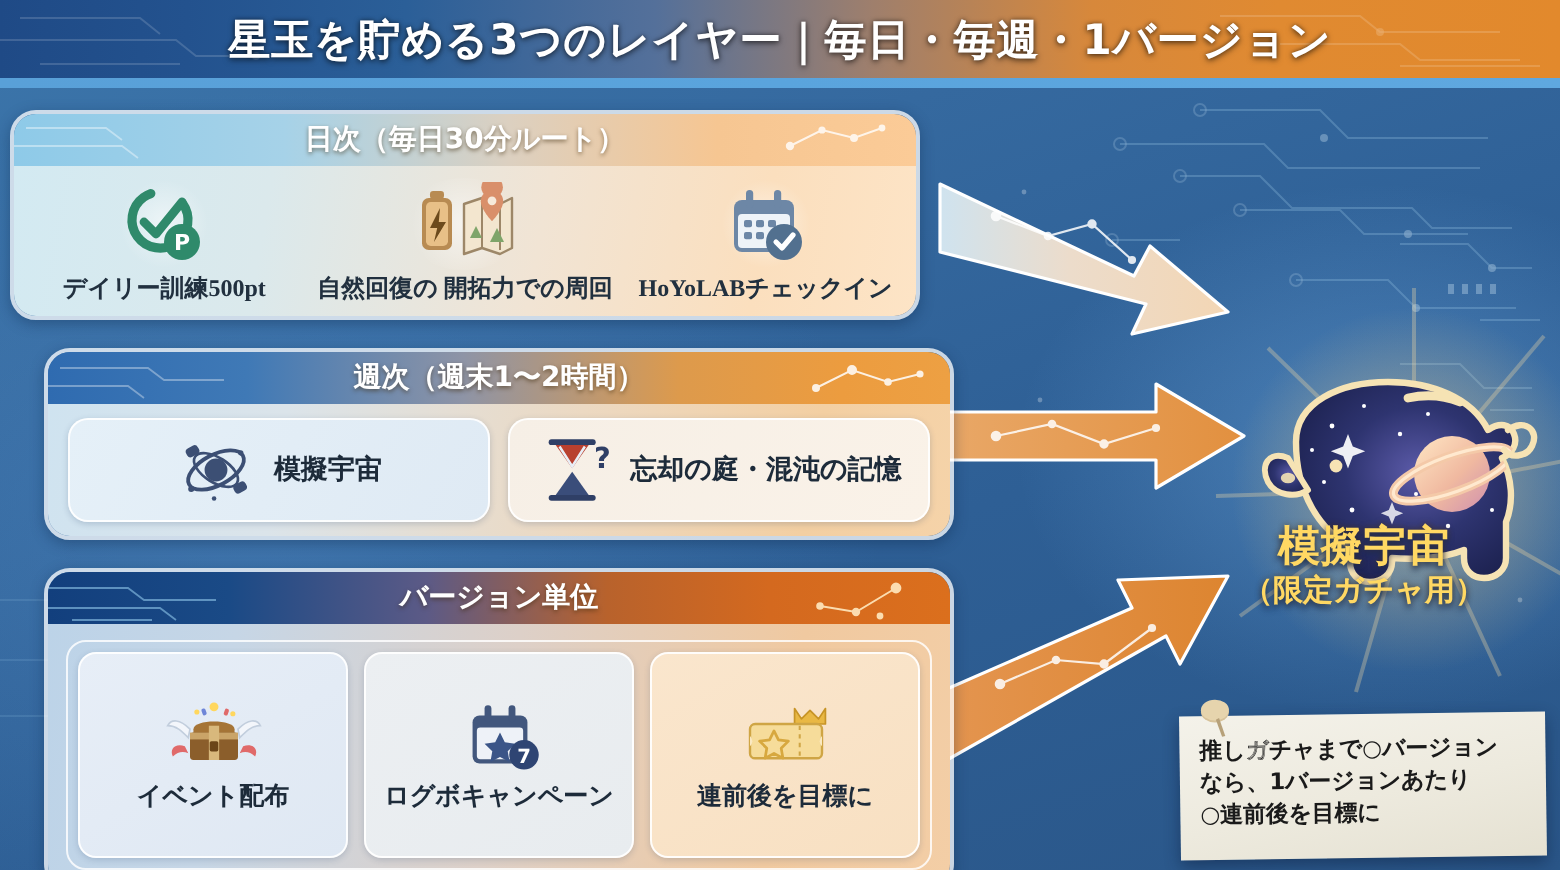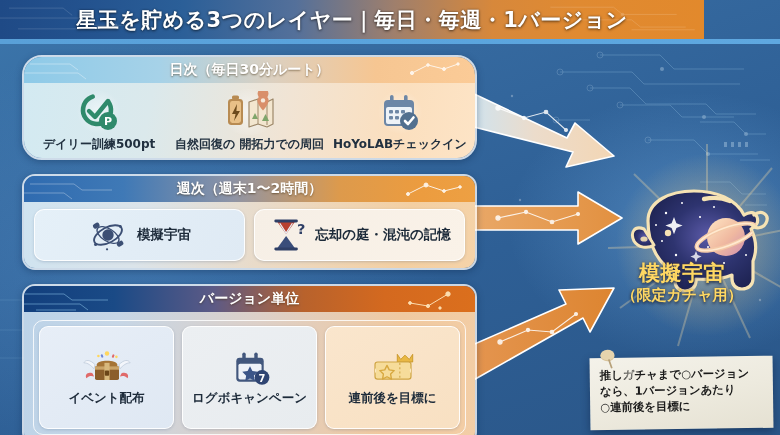--- a/index.html
+++ b/index.html
@@ -40,21 +40,21 @@
     position: absolute;
     left: 600px; top: 138px;
     width: 215px; height: 215px;
     pointer-events: none;
   }
 
   
   .header {
     position: absolute;
     left: 0; top: 0;
-    width: 704px; height: 39px;
+    width: 780px; height: 39px;
     background: linear-gradient(90deg,
       #1f4a86 0%, #23528e 12%, #2b5f98 26%,
       #54709a 42%, #9f7f6c 56%,
       #d7883b 70%, #e08a31 82%, #e2892c 100%);
     display: flex;
     align-items: center;
     justify-content: center;
     overflow: hidden;
   }
   .header-lines { position: absolute; inset: 0; opacity: .30; }
@@ -98,21 +98,21 @@
     text-shadow: 0 1px 2px rgba(60,40,10,.55);
     white-space: nowrap;
   }
   .panel-body {
     display: flex;
     align-items: center;
     height: calc(100% - 26px);
   }
 
   
-  #panel-daily { left: 22px; top: 55px; width: 455px; height: 105px; border-radius: 20px; }
+  #panel-daily { left: 5px; top: 55px; width: 455px; height: 105px; }
   #panel-daily .panel-head {
     background: linear-gradient(90deg, #8ecae8 0%, #a6d2e8 30%, #dcd0c0 55%, #f6c692 78%, #fbcb97 100%);
   }
   #panel-daily .panel-body {
     background: linear-gradient(100deg, #d3eaf2 0%, #dbe9ec 28%, #f1e4d4 58%, #fbdfbe 82%, #fde4c6 100%);
   }
 
   
   #panel-weekly { left: 22px; top: 174px; width: 455px; height: 96px; }
   #panel-weekly .panel-head {
@@ -157,20 +157,21 @@
     border-radius: 50%;
     background: radial-gradient(circle, rgba(255,255,255,.55) 0%, rgba(255,255,255,0) 68%);
   }
   .daily-label {
     font-size: 12px;
     font-weight: bold;
     color: #21303f;
     text-align: center;
     line-height: 1.12;
     white-space: nowrap;
+    font-family: Liberation Serif, serif;
   }
   .daily-label.two-line { white-space: normal; }
 
   
   .weekly-card {
     flex: 1;
     height: 52px;
     border-radius: 10px;
     border: 1px solid rgba(255,255,255,.9);
     display: flex;

